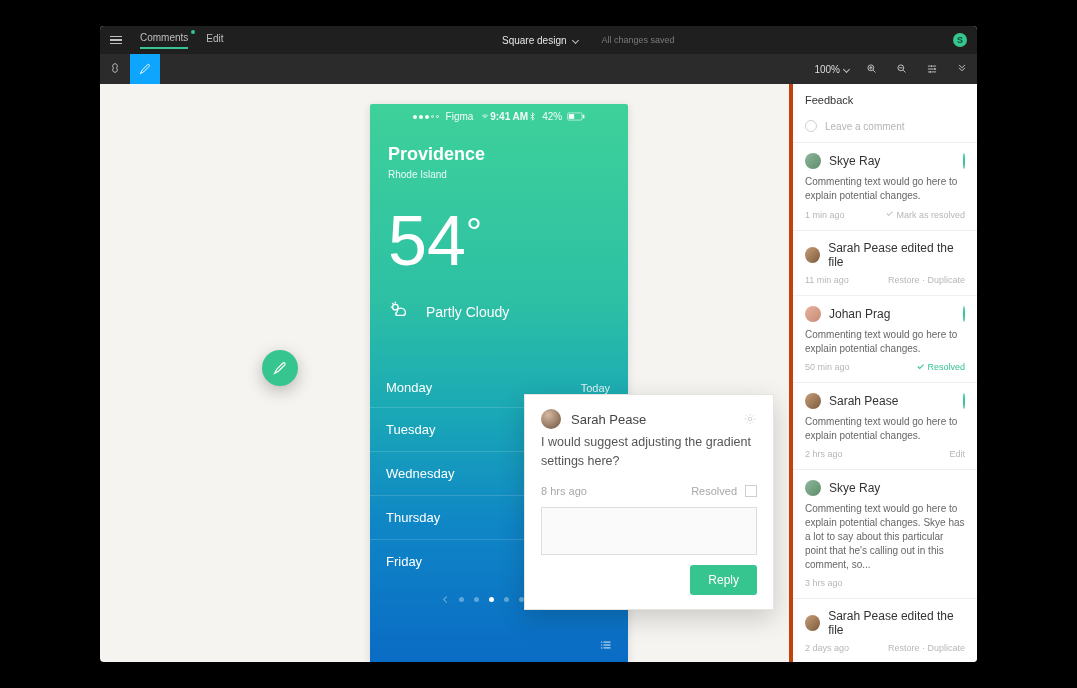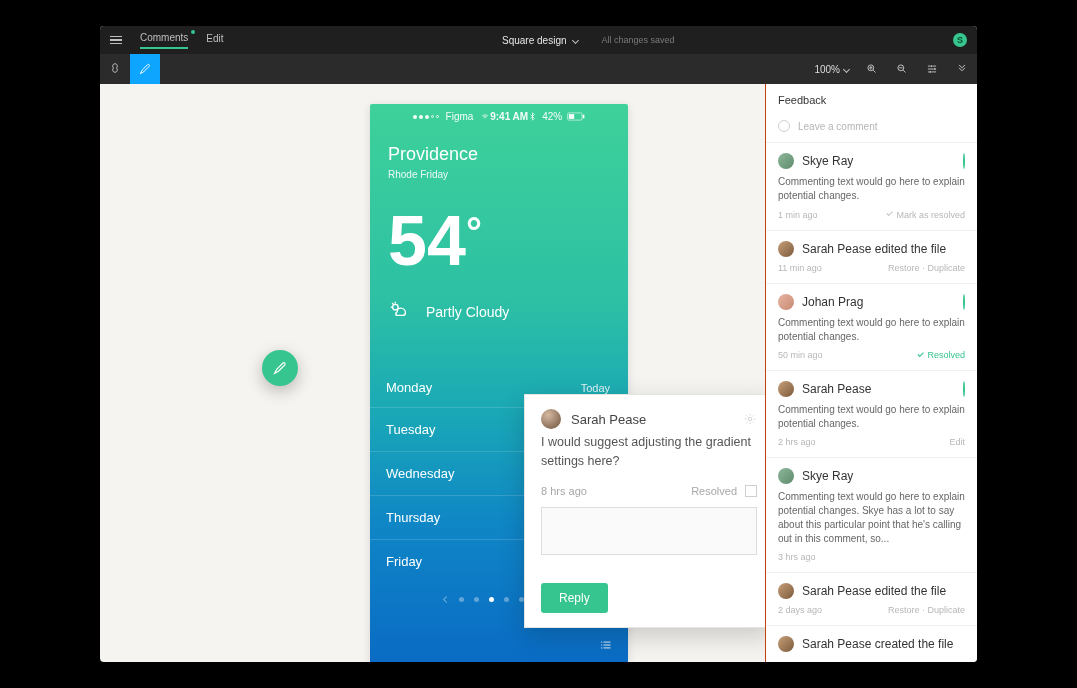--- a/index.html
+++ b/index.html
@@ -34,21 +34,21 @@
   .toolrow{height:30px;background:var(--dark);display:flex;align-items:center;color:#ddd}
   .tool{width:30px;height:30px;display:flex;align-items:center;justify-content:center;cursor:pointer}
   .tool.active{background:#0ea5ff}
   .tool svg{width:14px;height:14px}
   .toolrow .spacer{flex:1}
   .zoom{font-size:10px;margin-right:8px;display:flex;gap:4px;align-items:center}
   .ticon{color:#cfcfcf}
   
   .main{flex:1;display:flex;min-height:0}
   .canvas{flex:1;position:relative;overflow:hidden}
-  .side{width:212px;background:#fff;border-left:1px solid #c2410c;display:flex;flex-direction:column;min-height:0;overflow:hidden}
+  .side{width:188px;background:#fff;border-left:4px solid #c2410c;display:flex;flex-direction:column;min-height:0;overflow:hidden}
   .side-h{padding:10px 12px 8px;font-size:11px;color:#333}
   .leave{display:flex;align-items:center;gap:8px;padding:6px 12px 10px;color:#b5b5b5;font-size:10px;border-bottom:1px solid #eee}
   .circ{width:12px;height:12px;border:1.5px solid #d0d0d0;border-radius:50%}
   .feed{flex:1;overflow:auto}
   .item{padding:10px 12px;border-bottom:1px solid #f0f0f0}
   .who{display:flex;align-items:center;gap:8px}
   .who .n{font-size:12px;color:#333}
   .who .r{margin-left:auto}
   .ring{width:12px;height:12px;border:1.5px solid var(--accent);border-radius:50%}
   .av{width:16px;height:16px;border-radius:50%;background:linear-gradient(135deg,#c89f7a,#7a5a3a)}
@@ -59,23 +59,23 @@
   .meta .r{margin-left:auto}
   .res{color:var(--accent)}
   .res svg{vertical-align:-1px;margin-right:2px}
   
   .phone{position:absolute;left:270px;top:20px;width:258px;height:560px;border-radius:2px;background:linear-gradient(180deg,#3ed19a 0%,#2dc0a4 35%,#1aa8b6 55%,#0f86c6 75%,#0a6bc4 100%);color:#fff;overflow:hidden;box-shadow:0 2px 10px rgba(0,0,0,.12)}
   .status{display:flex;align-items:center;justify-content:center;padding:7px 10px 0;font-size:10px;opacity:.95}
   .status .c{font-weight:600}
   .status .sig{display:flex;gap:2px;align-items:center}
   .sig i{width:4px;height:4px;border-radius:50%;background:#fff;display:inline-block}
   .sig i.o{background:transparent;border:1px solid #fff;width:3px;height:3px}
-  .city{padding:22px 18px 4px;font-size:18px;font-weight:400}
+  .city{padding:22px 18px 4px;font-size:18px;font-weight:700}
   .state{padding:0 18px 0;font-size:10px;opacity:.9}
-  .temp{padding:26px 18px 12px;font-size:70px;font-weight:700;line-height:1}
+  .temp{padding:26px 18px 12px;font-size:70px;font-weight:400;line-height:1}
   .deg{font-size:40px;vertical-align:top;position:relative;top:6px}
   .cond{display:flex;align-items:flex-end;gap:16px;padding:10px 18px 0;font-size:14px}
   .cond svg{width:22px;height:22px}
   .fab{position:absolute;left:162px;top:266px;width:36px;height:36px;border-radius:50%;background:var(--accent);box-shadow:0 5px 16px rgba(0,0,0,.25);display:flex;align-items:center;justify-content:center;z-index:3}
   .fab svg{width:16px;height:16px;color:#fff}
   .days{margin-top:58px}
   .day{display:flex;align-items:center;justify-content:space-between;padding:12px 16px;font-size:13px;position:relative}
   .day:before{content:"";position:absolute;left:0;right:0;top:0;height:1px;background:rgba(255,255,255,.15)}
   .day .t{opacity:.85;font-size:11px}
   .day .ico{width:20px;height:20px}
@@ -90,21 +90,21 @@
   .card{position:absolute;left:424px;top:310px;width:250px;background:#fff;border:1px solid #e6e4df;box-shadow:var(--shadow);padding:14px 16px 14px;z-index:4}
   .card .h{display:flex;align-items:center;gap:10px}
   .card .h .pic{width:20px;height:20px;border-radius:50%;background:radial-gradient(circle at 35% 30%,#d7b9a1,#6a503b)}
   .card .h .nm{font-size:13px;color:#444}
   .card .h .gear{margin-left:auto;color:#cfcfcf}
   .txt{margin-top:4px;font-size:12.5px;color:#555;line-height:1.5}
   .row2{display:flex;align-items:center;margin-top:14px;font-size:11px;color:#a8a8a8}
   .row2 .r{margin-left:auto;display:flex;align-items:center;gap:8px}
   .cb{width:12px;height:12px;border:1px solid #cfcfcf}
   .ta{width:100%;height:48px;margin-top:10px;border:1px solid #ddd;background:#fafafa}
-  .btnrow{display:flex;justify-content:flex-start;margin-top:28px}
+  .btnrow{display:flex;justify-content:flex-end;margin-top:10px}
   .btn{background:var(--accent);color:#fff;border:none;border-radius:3px;padding:8px 18px;font-size:12px;cursor:pointer}
   
   .icon{stroke:#fff;stroke-width:1.5;fill:none}
 </style>
 </head>
 <body>
 
 <div class="stage">
   <div class="window">
 
@@ -186,21 +186,21 @@
                 </svg>
               <span>42%</span>
               <svg width="18" height="9" viewBox="0 0 30 14">
                   <rect x="1" y="1" width="24" height="12" rx="2" fill="none" stroke="#fff"></rect>
                   <rect x="3" y="3" width="9" height="8" fill="#fff"></rect>
                   <rect x="26" y="4" width="3" height="6" fill="#fff"></rect>
                 </svg>
             </span>
           </div>
           <div class="city">Providence</div>
-          <div class="state">Rhode Friday</div>
+          <div class="state">Rhode Island</div>
           <div class="temp"><span>54</span><span class="deg">°</span></div>
           <div class="cond">
             <svg viewBox="0 0 24 24" class="icon">
                 <circle cx="8" cy="10" r="3"></circle>
                 <path d="M8 4v2M3 10h2M4.5 5.5l1.4 1.4"></path>
                 <path d="M10 15a4 4 0 0 1 4-4 5 5 0 0 1 5 5 3 3 0 0 1-3 3h-7a3 3 0 0 1 1-4z"></path>
               </svg>
             <span>Partly Cloudy</span>
           </div>
 

